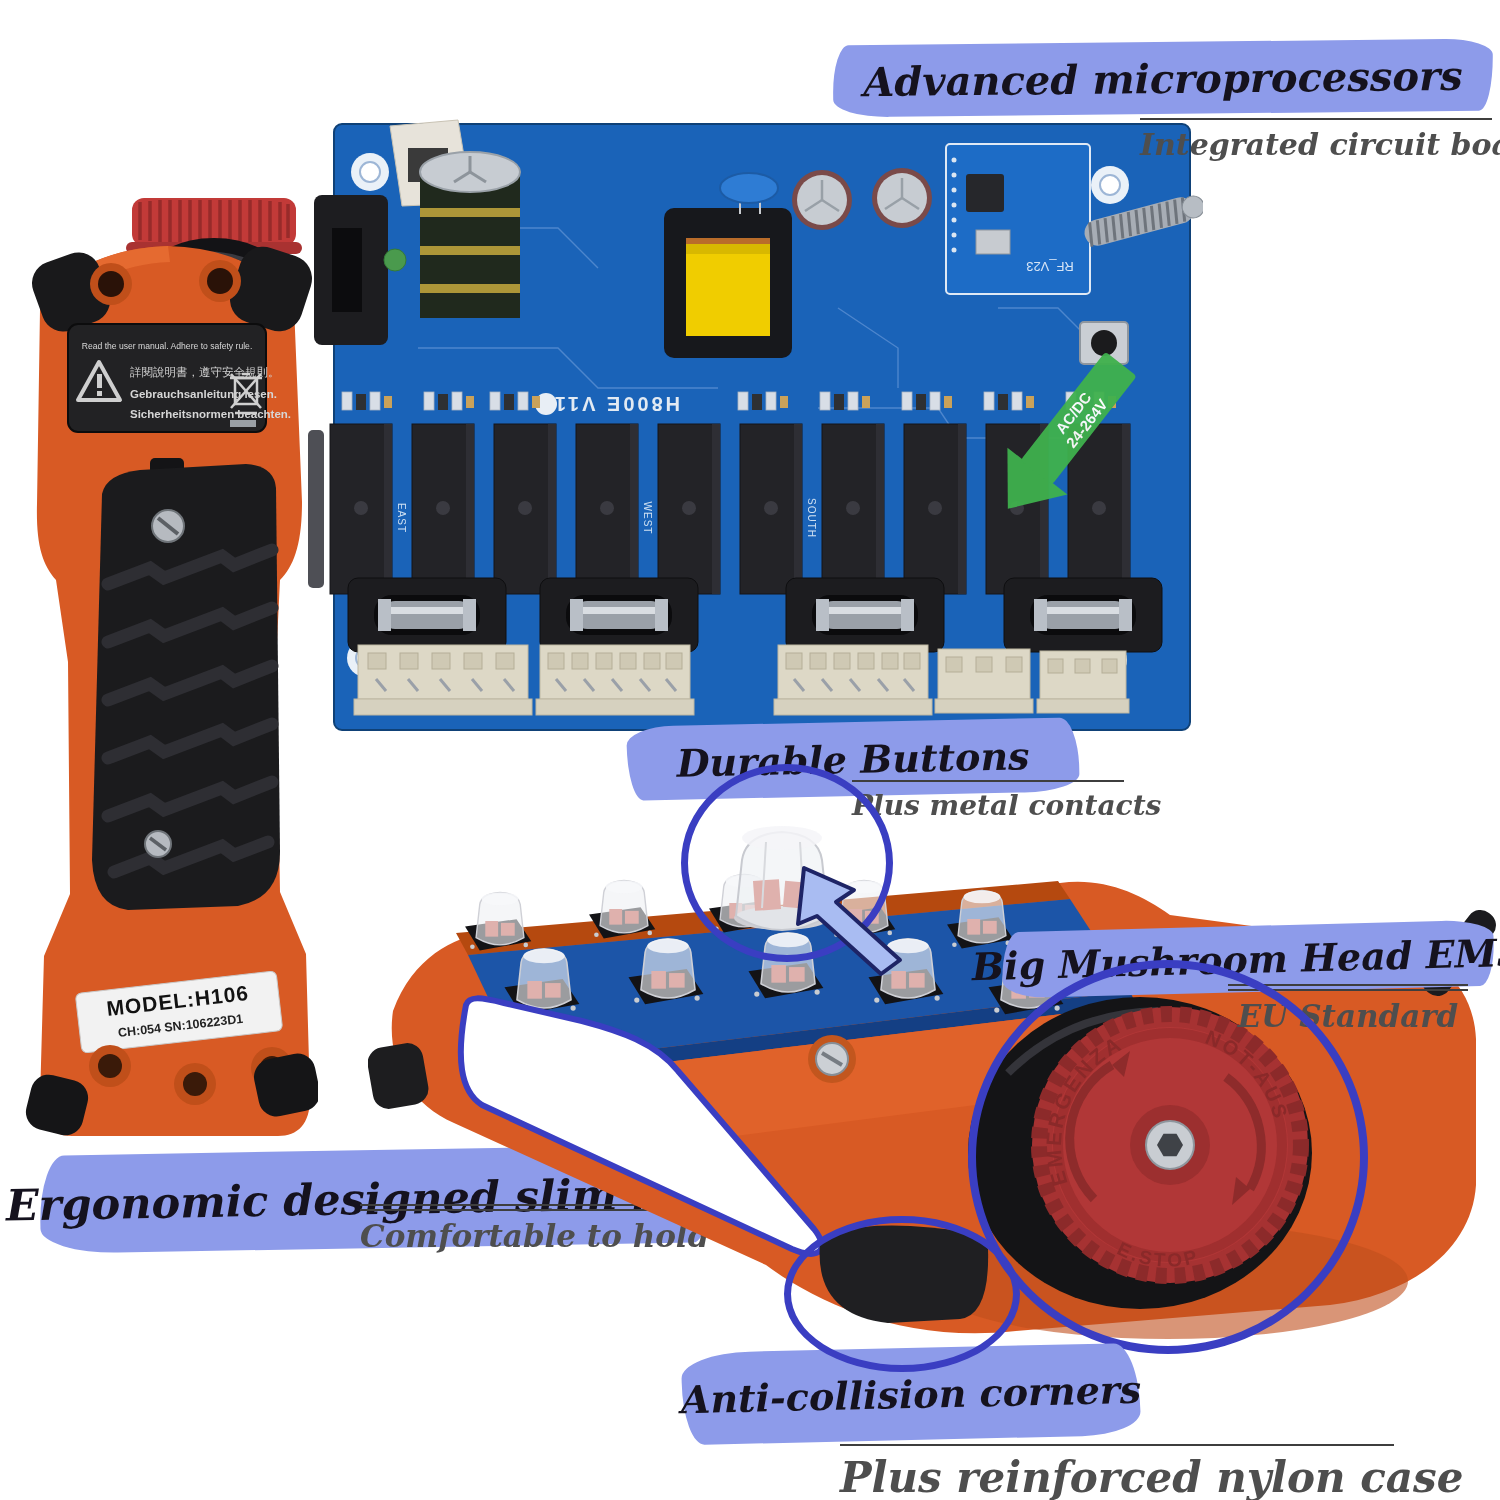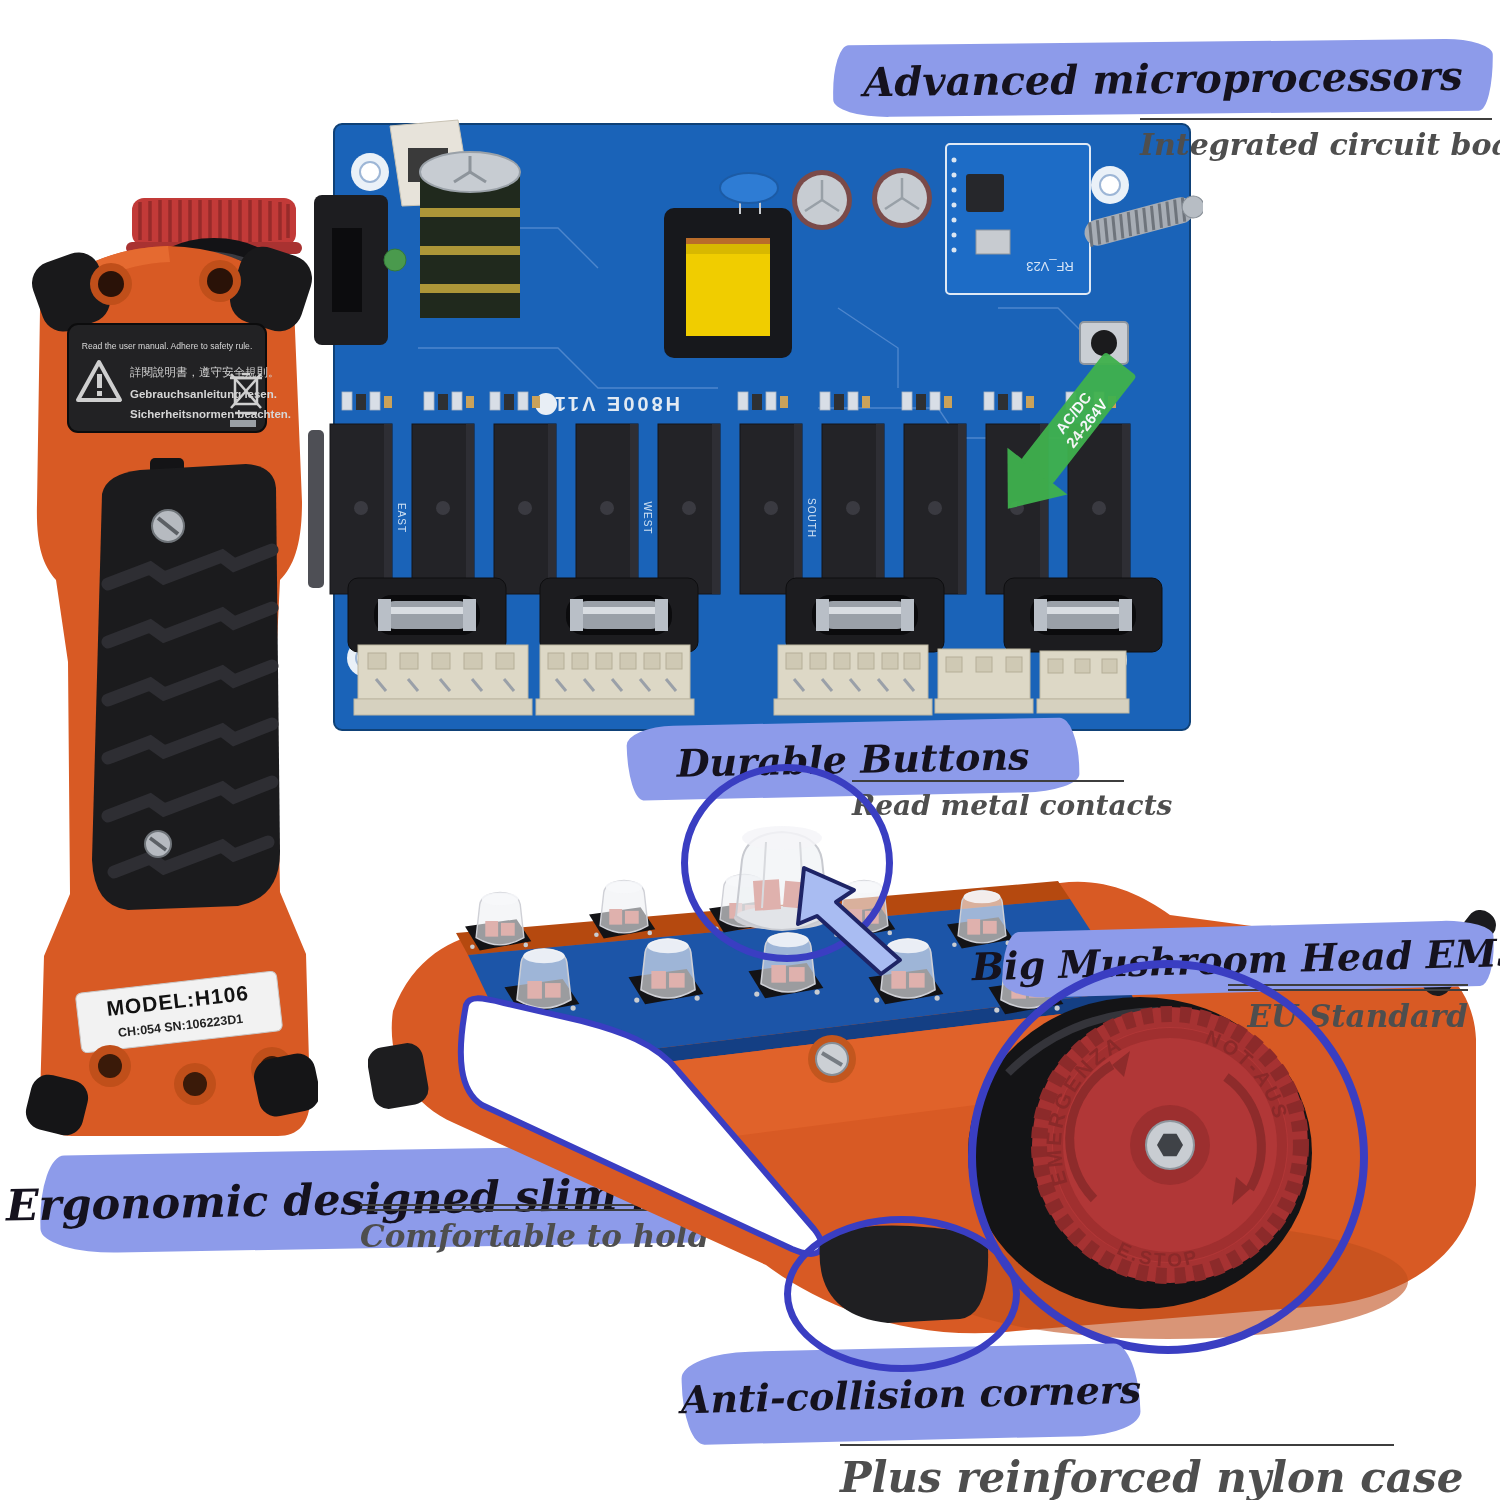--- a/index.html
+++ b/index.html
@@ -3,21 +3,21 @@
 <meta charset="utf-8">
 <style>
   html,body{margin:0;padding:0;background:#fff;}
   .stage{position:relative;width:1500px;height:1500px;background:#ffffff;overflow:hidden;
          font-family:"Liberation Sans",sans-serif;}
   .abs{position:absolute;}
   .hl{position:absolute;display:flex;align-items:center;justify-content:center;background:#8d9bea;}
   .hl>span{font-family:"DejaVu Serif",serif;font-style:italic;font-weight:700;color:#15121e;white-space:nowrap;}
   .sub{position:absolute;text-align:center;font-family:"DejaVu Serif",serif;font-style:italic;
        font-weight:600;color:#4e4e4e;border-top:2px solid #3e3e3e;padding-top:7px;white-space:nowrap;}
-  .sub.double{border-top:7px double #3e3e3e;text-align:right;}
+  .sub.double{border-top:7px double #3e3e3e;}
   .ring{position:absolute;border:7px solid #3a3ec2;border-radius:50%;background:transparent;}
   svg text{font-family:"Liberation Sans",sans-serif;}
 </style>
 </head>
 <body>
 
 <div class="stage">
 
   <svg class="abs" style="left:10px;top:192px;" width="308" height="944" viewBox="0 0 308 944">
 
@@ -533,21 +533,21 @@
     <span style="font-size:40px;">Advanced microprocessors</span>
   </div>
   <div class="sub" style="left:1140px;top:118px;width:352px;font-size:30px;">
     <span>Integrated circuit boards</span>
   </div>
 
   <div class="hl" style="left:627px;top:722px;width:452px;height:74px;border-radius:60px 24px 70px 20px / 24px 64px 22px 70px;transform:rotate(-1.2deg);">
     <span style="font-size:38px;">Durable Buttons</span>
   </div>
   <div class="sub" style="left:852px;top:780px;width:272px;font-size:28px;">
-    <span>Read metal contacts</span>
+    <span>Plus metal contacts</span>
   </div>
 
   <div class="ring" style="left:681px;top:764px;width:198px;height:184px;"></div>
 
   <svg class="abs" style="left:788px;top:860px;" width="130" height="118" viewBox="0 0 130 118">
     <path d="M 16,8 L 66,30 L 48,42 L 112,100 L 93,114 L 29,56 L 10,64 Z" fill="#a9bcf2" stroke="#1e2466" stroke-width="4" stroke-linejoin="round"></path>
   </svg>
 
   <div class="hl" style="left:1002px;top:926px;width:492px;height:66px;border-radius:24px 70px 20px 60px / 66px 22px 60px 24px;transform:rotate(-1.5deg);">
     <span style="font-size:38px;">Big Mushroom Head EMS</span>

